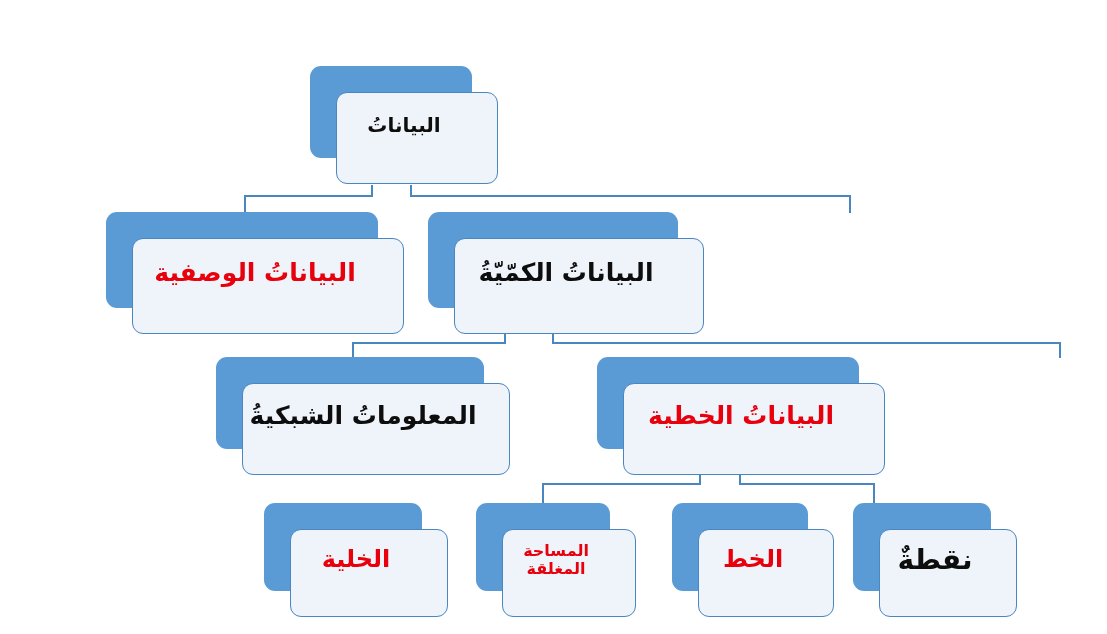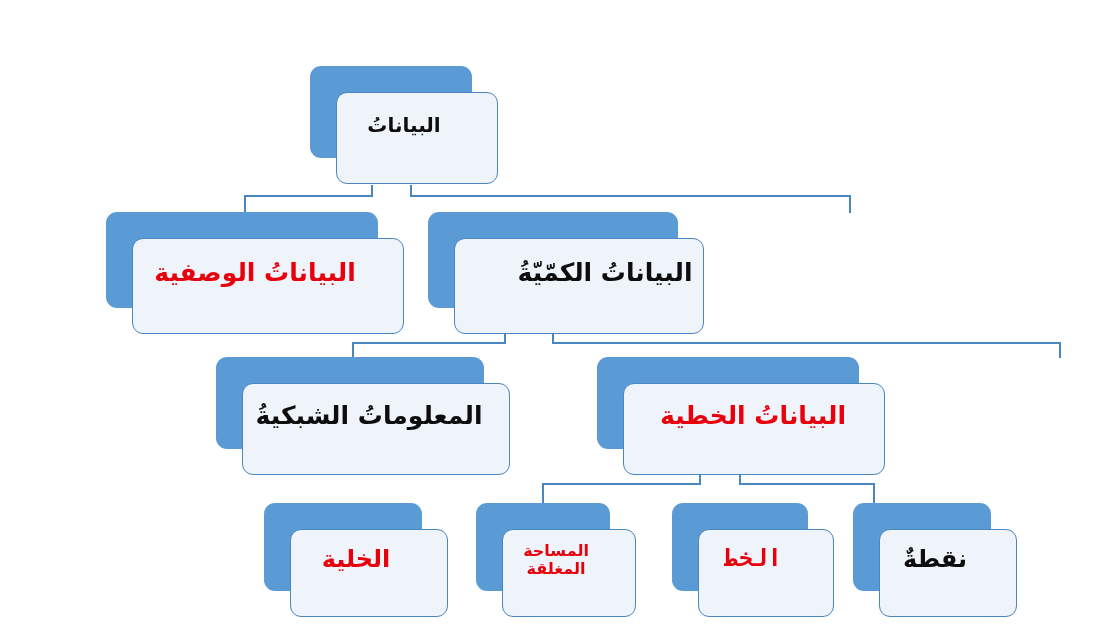--- a/index.html
+++ b/index.html
@@ -99,54 +99,54 @@
       <div class="node" style="left: 106px; top: 212px; width: 298px; height: 104px;">
         <div class="block" style="width: 272px; height: 96px;"></div>
         <div class="card" style="left: 26px; top: 26px; width: 272px; height: 96px;"></div>
         <div class="plate" style="left: 28px; top: 28px; width: 242px; height: 66px;"></div>
         <div class="label red" style="left: 26px; top: 26px; width: 246px; height: 70px; font-size: 25px;">البياناتُ الوصفية</div>
       </div>
       <div class="node" style="left: 428px; top: 212px; width: 276px; height: 122px;">
         <div class="block" style="width: 250px; height: 96px;"></div>
         <div class="card" style="left: 26px; top: 26px; width: 250px; height: 96px;"></div>
         <div class="plate" style="left: 28px; top: 28px; width: 220px; height: 66px;"></div>
-        <div class="label black" style="left: 26px; top: 26px; width: 224px; height: 70px; font-size: 25px; padding-left: 39px;">البياناتُ الكمّيّةُ</div>
+        <div class="label black" style="left: 26px; top: 26px; width: 224px; height: 70px; font-size: 25px;">البياناتُ الكمّيّةُ</div>
       </div>
       <div class="node" style="left: 216px; top: 357px; width: 294px; height: 118px;">
         <div class="block" style="width: 268px; height: 92px;"></div>
         <div class="card" style="left: 26px; top: 26px; width: 268px; height: 92px;"></div>
         <div class="plate" style="left: 28px; top: 28px; width: 238px; height: 62px;"></div>
-        <div class="label black" style="left: 26px; top: 26px; width: 242px; height: 66px; font-size: 25px; padding-left: 6px;">المعلوماتُ الشبكيةُ</div>
+        <div class="label black" style="left: 26px; top: 26px; width: 242px; height: 66px; font-size: 25px;">المعلوماتُ الشبكيةُ</div>
       </div>
       <div class="node" style="left: 597px; top: 357px; width: 288px; height: 118px;">
         <div class="block" style="width: 262px; height: 92px;"></div>
         <div class="card" style="left: 26px; top: 26px; width: 262px; height: 92px;"></div>
         <div class="plate" style="left: 28px; top: 28px; width: 232px; height: 62px;"></div>
-        <div class="label red" style="left: 26px; top: 26px; width: 236px; height: 66px; font-size: 25px; padding-left: 12px;">البياناتُ الخطية</div>
+        <div class="label red" style="left: 26px; top: 26px; width: 236px; height: 66px; font-size: 25px;">البياناتُ الخطية</div>
       </div>
       <div class="node" style="left: 264px; top: 503px; width: 184px; height: 114px;">
         <div class="block" style="width: 158px; height: 88px;"></div>
         <div class="card" style="left: 26px; top: 26px; width: 158px; height: 88px;"></div>
         <div class="plate" style="left: 28px; top: 28px; width: 128px; height: 58px;"></div>
         <div class="label red" style="left: 26px; top: 26px; width: 132px; height: 62px; font-size: 24px;">الخلية</div>
       </div>
       <div class="node" style="left: 476px; top: 503px; width: 160px; height: 114px;">
         <div class="block" style="width: 134px; height: 88px;"></div>
         <div class="card" style="left: 26px; top: 26px; width: 134px; height: 88px;"></div>
         <div class="plate" style="left: 28px; top: 28px; width: 104px; height: 58px;"></div>
         <div class="label red" style="left: 26px; top: 26px; width: 108px; height: 62px; font-size: 16px;">المساحة
 المغلقة</div>
       </div>
       <div class="node" style="left: 672px; top: 503px; width: 162px; height: 114px;">
         <div class="block" style="width: 136px; height: 88px;"></div>
         <div class="card" style="left: 26px; top: 26px; width: 136px; height: 88px;"></div>
         <div class="plate" style="left: 28px; top: 28px; width: 106px; height: 58px;"></div>
-        <div class="label red" style="left: 26px; top: 26px; width: 110px; height: 62px; font-size: 24px; font-family: Liberation Mono, monospace;">الخط</div>
+        <div class="label red" style="left: 26px; top: 26px; width: 110px; height: 62px; font-size: 24px;">الخط</div>
       </div>
       <div class="node" style="left: 853px; top: 503px; width: 164px; height: 114px;">
         <div class="block" style="width: 138px; height: 88px;"></div>
         <div class="card" style="left: 26px; top: 26px; width: 138px; height: 88px;"></div>
         <div class="plate" style="left: 28px; top: 28px; width: 108px; height: 58px;"></div>
-        <div class="label black" style="left: 26px; top: 26px; width: 112px; height: 62px; font-size: 24px;">نقطةٌ</div>
+        <div class="label black" style="left: 26px; top: 26px; width: 112px; height: 62px; font-size: 28px;">نقطةٌ</div>
       </div>
     </div>
 
 </div>
 
 </body></html>

